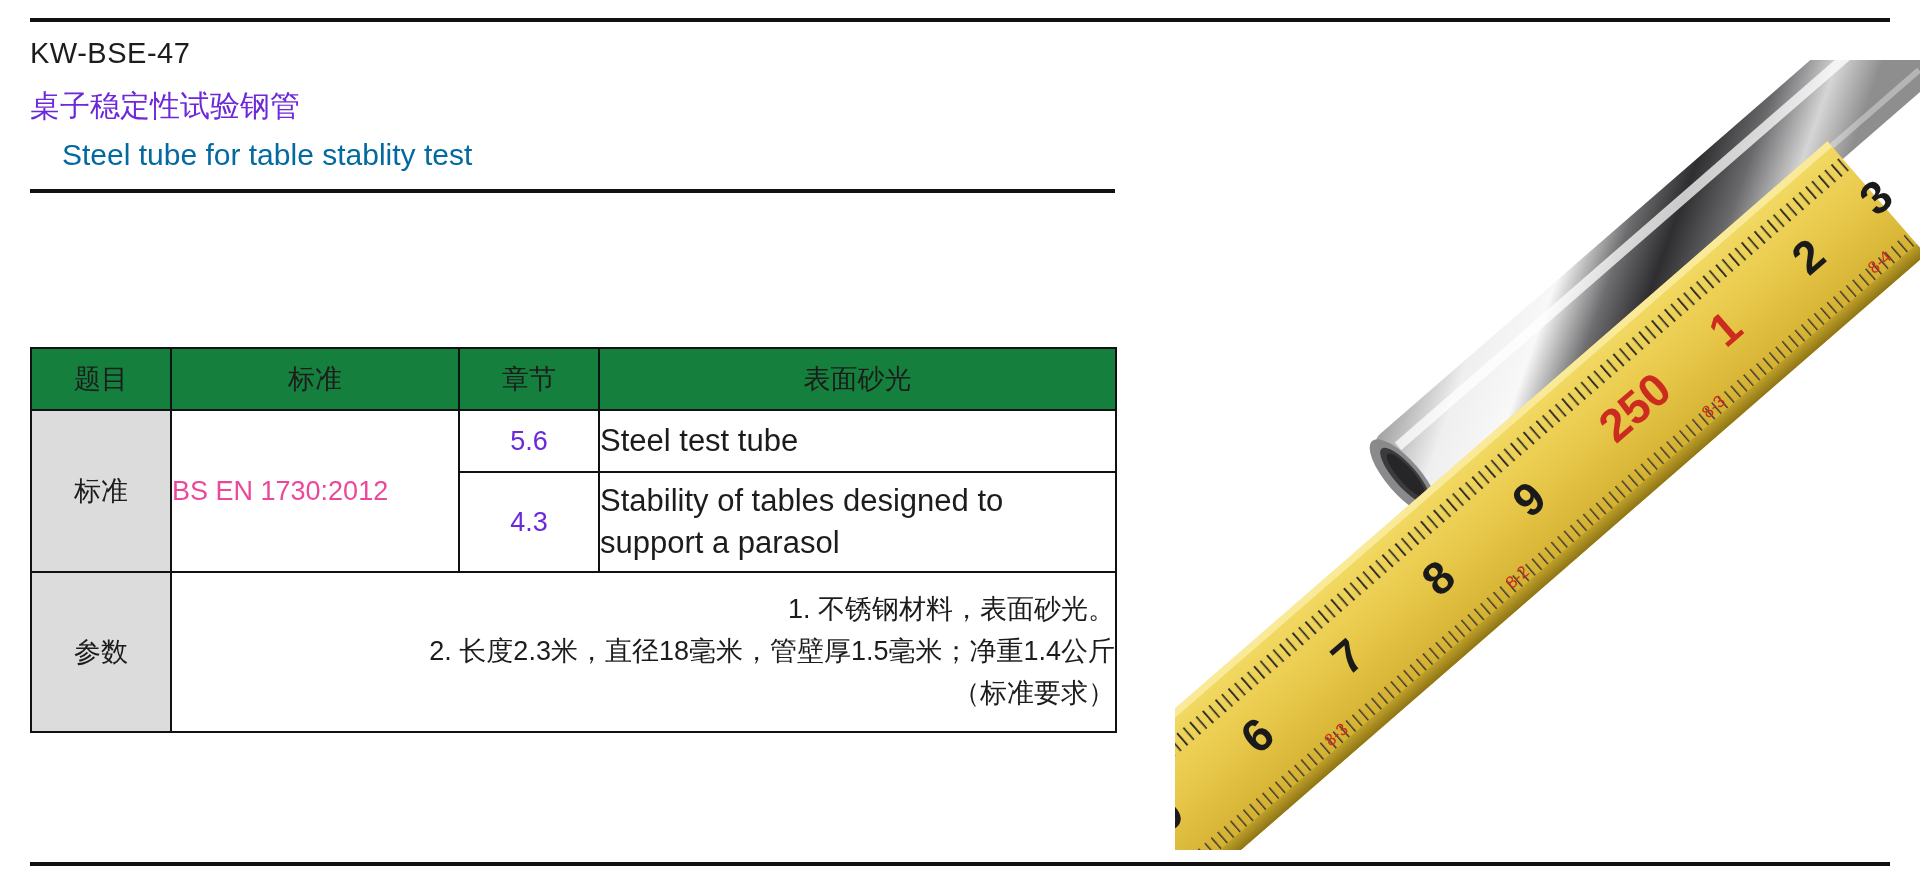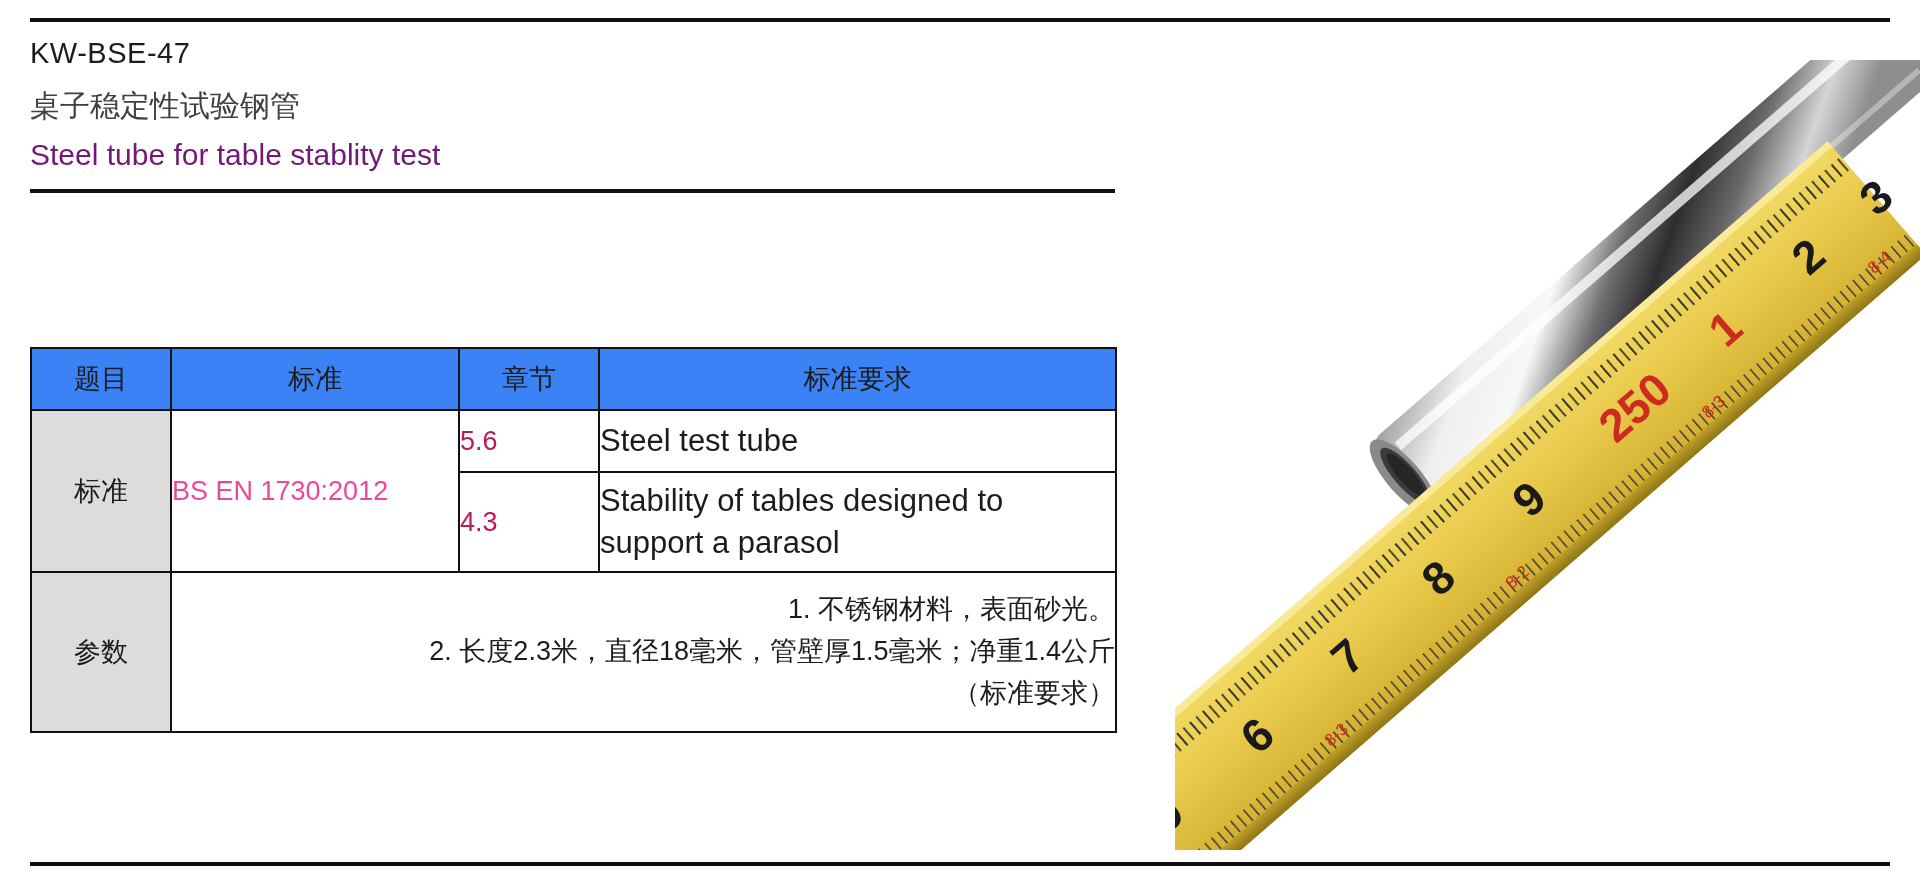--- a/index.html
+++ b/index.html
@@ -44,29 +44,30 @@
     width: 1090px;
   }
   .code {
     font-size: 29px;
     letter-spacing: 0.5px;
     color: #1c1c1c;
     line-height: 1.45;
   }
   .title-cn {
     font-size: 30px;
-    color: #404040;
+    color: #6d28d9;
     line-height: 1.5;
     margin-top: 9px;
   }
   .title-en {
     font-size: 30px;
-    color: #701a75;
+    color: #0369a1;
     line-height: 1.45;
     margin-top: 5px;
+    margin-left: 32px;
   }
   .rule-header {
     position: absolute;
     left: 30px;
     top: 189px;
     width: 1085px;
     height: 4px;
     background: #111111;
   }
 
@@ -79,21 +80,21 @@
     border-collapse: collapse;
     table-layout: fixed;
   }
   .spec-table td, .spec-table th {
     border: 2px solid #111111;
     padding: 0;
     font-weight: normal;
     vertical-align: middle;
   }
   .spec-table thead th {
-    background: #3b82f6;
+    background: #15803d;
     height: 62px;
     text-align: center;
     font-size: 27px;
     color: #1c1c1c;
   }
   .col-topic  { width: 140px; }
   .col-std    { width: 288px; }
   .col-clause { width: 140px; }
   .col-ctitle { width: 517px; }
 
@@ -102,22 +103,23 @@
     text-align: center;
     font-size: 27px;
     color: #1c1c1c;
   }
   .cell-std {
     font-size: 27px;
     color: #ec4899;
     padding-left: 14px;
   }
   .cell-clause {
-    font-size: 27px;
-    color: #be185d;
+    text-align: center;
+    font-size: 27px;
+    color: #6d28d9;
   }
   .cell-ctitle {
     font-size: 31px;
     color: #1c1c1c;
     padding: 8px 12px 8px 14px;
     line-height: 1.35;
   }
   .row-a td { height: 62px; }
   .row-b td { height: 100px; }
   .params-cell {
@@ -162,21 +164,21 @@
       <col class="col-topic">
       <col class="col-std">
       <col class="col-clause">
       <col class="col-ctitle">
     </colgroup>
     <thead>
       <tr>
         <th>题目</th>
         <th>标准</th>
         <th>章节</th>
-        <th>标准要求</th>
+        <th>表面砂光</th>
       </tr>
     </thead>
     <tbody>
       <tr class="row-a">
         <td class="rowhead" rowspan="2">标准</td>
         <td class="cell-std" rowspan="2">BS EN 1730:2012</td>
         <td class="cell-clause">5.6</td>
         <td class="cell-ctitle">Steel test tube</td>
       </tr>
       <tr class="row-b">

